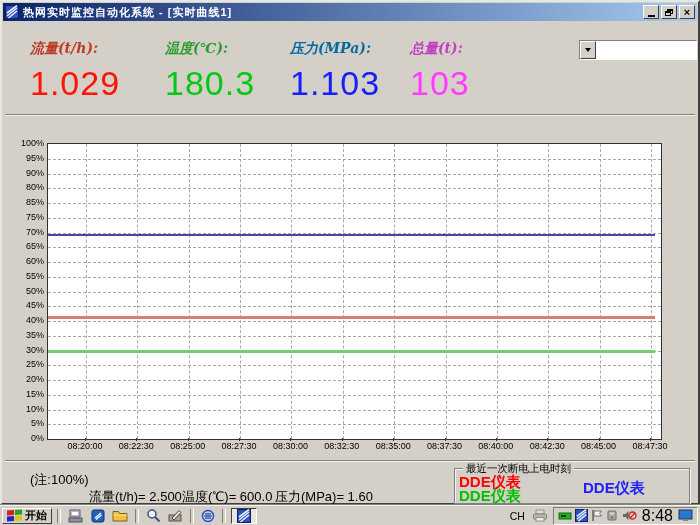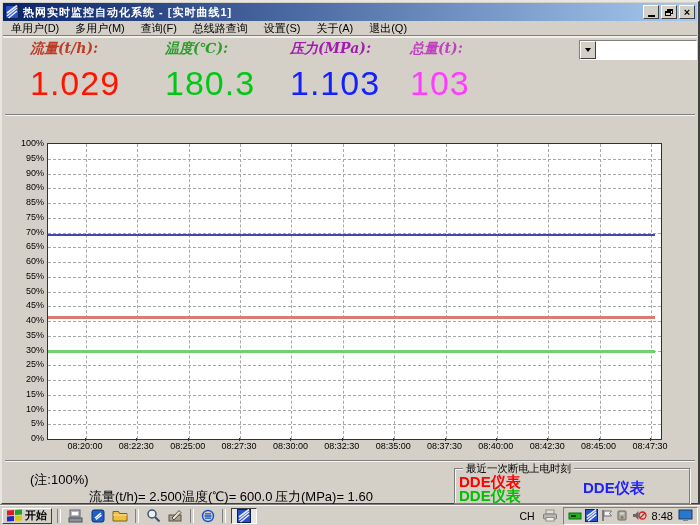--- a/index.html
+++ b/index.html
@@ -60,21 +60,21 @@
            border-top:1px solid #f6f4ee;box-shadow:0 -1px 0 #808080;
            display:flex;align-items:center;padding:0 2px;box-sizing:border-box;gap:3px;}
   .tb-btn{height:16px;background:#d4d0c8;border:1px solid;border-color:#fff #404040 #404040 #fff;
           box-sizing:border-box;display:flex;align-items:center;justify-content:center;gap:3px;
           font-size:11px;font-weight:bold;padding:0 4px;}
   .tb-flat{height:16px;display:flex;align-items:center;justify-content:center;padding:0 2px;}
   .tb-pressed{border-color:#404040 #fff #fff #404040;background:#e9e7e1;}
   .tb-sep{width:2px;height:14px;border-left:1px solid #808080;border-right:1px solid #fff;margin:0 2px;}
   .tray{margin-left:0;height:18px;border:1px solid;border-color:#808080 #fff #fff #808080;
         display:flex;align-items:center;gap:3px;padding:0 4px;box-sizing:border-box;}
-  .clock{font-size:11px;padding:0 2px;}
+  .clock{font-size:16px;padding:0 2px;}
   .spacer{flex:1;}
   .winflag{display:grid;grid-template-columns:7px 7px;grid-template-rows:5px 5px;gap:1px;transform:skewY(-4deg);}
   .winflag i{display:block;}
 </style>
 </head>
 <body>
 
 <div class="screen">
 
   <div class="window">
@@ -91,36 +91,27 @@
           </span>
         <span class="winbtn">
             <span class="glyph-restore"></span>
           </span>
         <span class="winbtn">
             <span class="glyph-close">×</span>
           </span>
       </span>
     </div>
 
-    <div class="menubar" id="menubar">
-        <div class="menu-item">单用户(D)</div>
-        <div class="menu-item">多用户(M)</div>
-        <div class="menu-item">查询(F)</div>
-        <div class="menu-item">总线路查询</div>
-        <div class="menu-item">设置(S)</div>
-        <div class="menu-item">关于(A)</div>
-        <div class="menu-item">退出(Q)</div>
-      </div>
 
     <div id="gauges">
         <div class="gauge-label abs" style="left: 28px; top: 38px; color: rgb(188, 60, 40);">流量(t/h):</div>
         <div class="gauge-value abs" style="left: 28px; top: 62px; color: rgb(255, 20, 0);">1.029</div>
         <div class="gauge-label abs" style="left: 163px; top: 38px; color: rgb(44, 156, 44);">温度(℃):</div>
         <div class="gauge-value abs" style="left: 163px; top: 62px; color: rgb(0, 200, 20);">180.3</div>
-        <div class="gauge-label abs" style="left: 288px; top: 38px; color: #a21caf;">压力(MPa):</div>
+        <div class="gauge-label abs" style="left: 288px; top: 38px; color: #0369a1;">压力(MPa):</div>
         <div class="gauge-value abs" style="left: 288px; top: 62px; color: rgb(20, 32, 255);">1.103</div>
         <div class="gauge-label abs" style="left: 408px; top: 38px; color: rgb(192, 64, 192);">总量(t):</div>
         <div class="gauge-value abs" style="left: 408px; top: 62px; color: rgb(255, 60, 255);">103</div>
       </div>
 
     <div class="combo">
       <span class="combo-btn">
         <span class="tri-down"></span>
       </span>
     </div>

